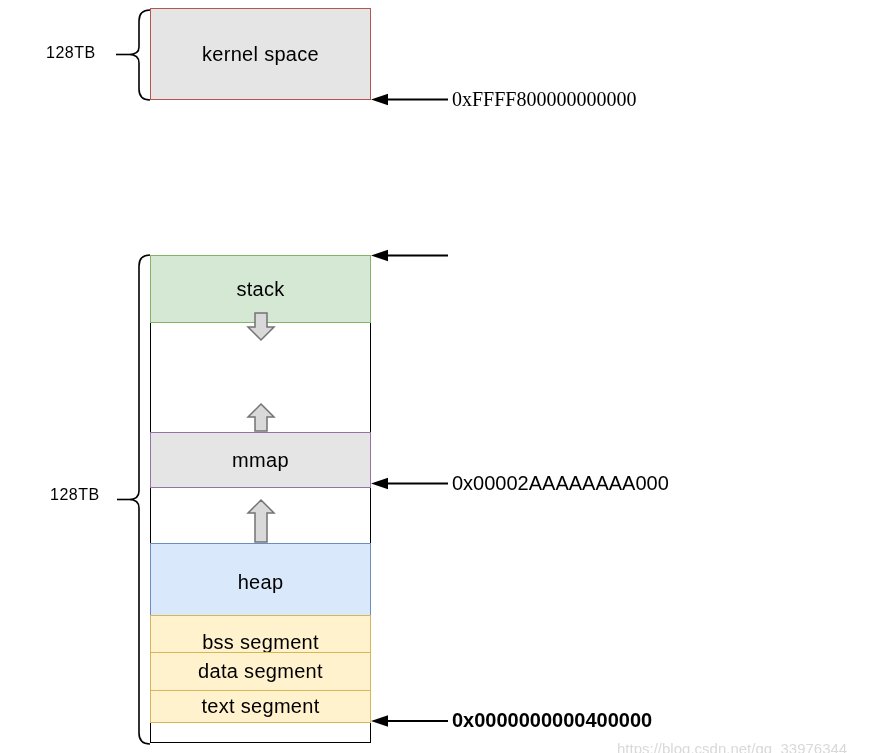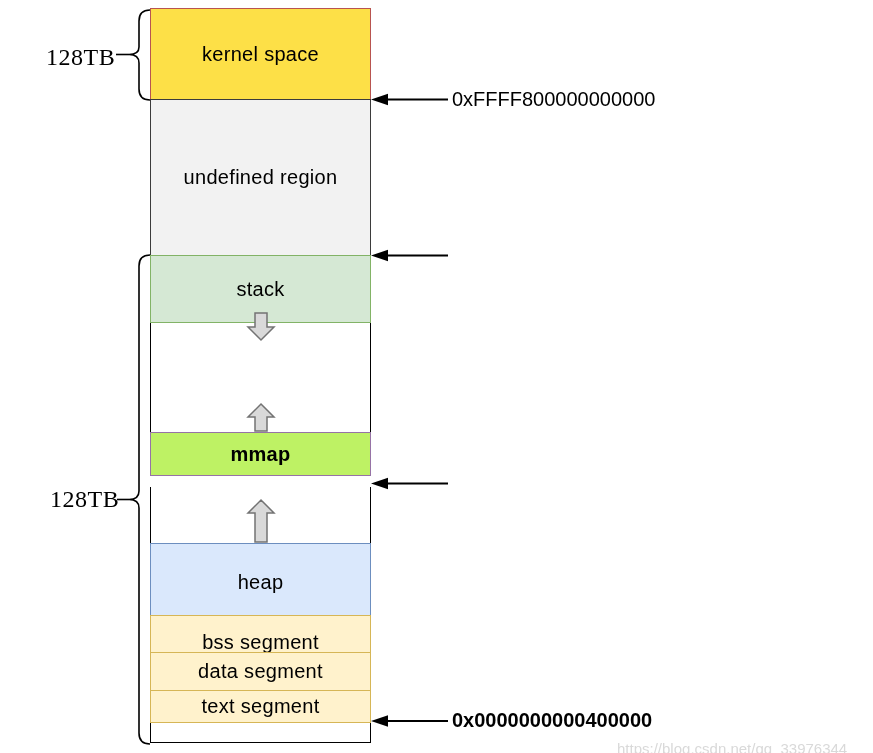--- a/index.html
+++ b/index.html
@@ -16,50 +16,49 @@
     position: absolute;
     left: 150px;
     width: 221px;
     box-sizing: border-box;
     display: flex;
     align-items: center;
     justify-content: center;
     font-size: 20px;
     letter-spacing: 0.3px;
   }
-  .r-kernel    { top: 8px;   height: 92px;  background:#fde047; border:1.5px solid #b85450; }
+  .r-kernel    { top: 8px;   height: 92px;  background:#e5e5e5; border:1.5px solid #b85450; }
   .r-undefined { top: 99px;  height: 157px; background:#f2f2f2; border:1.5px solid #3b3b3b; }
   .r-stack     { top: 255px; height: 68px;  background:#d5e8d4; border:1.5px solid #82b366; z-index:2; }
   .r-gap1      { top: 310px; height: 123px; background:#ffffff; border-left:1.5px solid #000; border-right:1.5px solid #000; }
-  .r-mmap      { top: 432px; height: 44px;  background:#bef264; border:1.5px solid #9673a6; z-index:2;font-weight:bold; }
+  .r-mmap      { top: 432px; height: 56px;  background:#e5e5e5; border:1.5px solid #9673a6; z-index:2; }
   .r-gap2      { top: 487px; height: 57px;  background:#ffffff; border-left:1.5px solid #000; border-right:1.5px solid #000; }
   .r-heap      { top: 543px; height: 78px;  background:#dae8fc; border:1.5px solid #6c8ebf; z-index:2; }
   .r-bss       { top: 615px; height: 55px;  background:#fff2cc; border:1.5px solid #d6b656; z-index:2; }
   .r-data      { top: 652px; height: 39px;  background:#fff2cc; border:1.5px solid #d6b656; z-index:2; }
   .r-text      { top: 690px; height: 33px;  background:#fff2cc; border:1.5px solid #d6b656; z-index:2; }
   .r-strip     { top: 722px; height: 21px;  background:#ffffff; border:1.5px solid #000; border-top:none; }
 
   .size-label {
     position: absolute;
-    font-size: 24px;
+    font-size: 16px;
     letter-spacing: 0.5px;
     white-space: nowrap;
-    font-family: Liberation Serif, serif;
   }
   .size-top    { left: 46px; top: 44px; }
   .size-bottom { left: 50px; top: 486px; }
 
   .addr {
     position: absolute;
     left: 452px;
     font-size: 20px;
     line-height: 24px;
     white-space: nowrap;
   }
-  .addr-1 { top: 87px; }
+  .addr-1 { top: 87px; font-family: Liberation Serif, serif; }
   .addr-2 { top: 243px; }
   .addr-3 { top: 471px; }
   .addr-4 { top: 708px; font-weight: bold; }
 
   .watermark {
     position: absolute;
     left: 617px;
     top: 728px;
     font-size: 15px;
     color: #d9d9d9;
@@ -77,23 +76,20 @@
   }
 </style>
 </head>
 <body>
 
 <div class="canvas">
 
   <div class="region r-kernel">
     <span>kernel space</span>
   </div>
-  <div class="region r-undefined">
-    <span>undefined region</span>
-  </div>
   <div class="region r-stack">
     <span>stack</span>
   </div>
   <div class="region r-gap1"></div>
   <div class="region r-mmap">
     <span>mmap</span>
   </div>
   <div class="region r-gap2"></div>
   <div class="region r-heap">
     <span>heap</span>
@@ -106,20 +102,21 @@
   </div>
   <div class="region r-text">
     <span>text segment</span>
   </div>
   <div class="region r-strip"></div>
 
   <div class="size-label size-top">128TB</div>
   <div class="size-label size-bottom">128TB</div>
 
   <div class="addr addr-1">0xFFFF800000000000</div>
+  <div class="addr addr-3">0x00002AAAAAAAA000</div>
   <div class="addr addr-4">0x0000000000400000</div>
 
   <div class="watermark">https://blog.csdn.net/qq_33976344</div>
 
   <svg class="overlay" viewBox="0 0 873 753">
 
     <g>
       <path d="M150,10 Q139,10 139,21 L139,47 Q139,54.5 129,54.5 Q139,54.5 139,63 L139,89 Q139,100 150,100" fill="none" stroke="#000" stroke-width="1.6"></path>
       <line x1="116" y1="54.5" x2="129" y2="54.5" stroke="#000" stroke-width="1.6"></line>
     </g>

